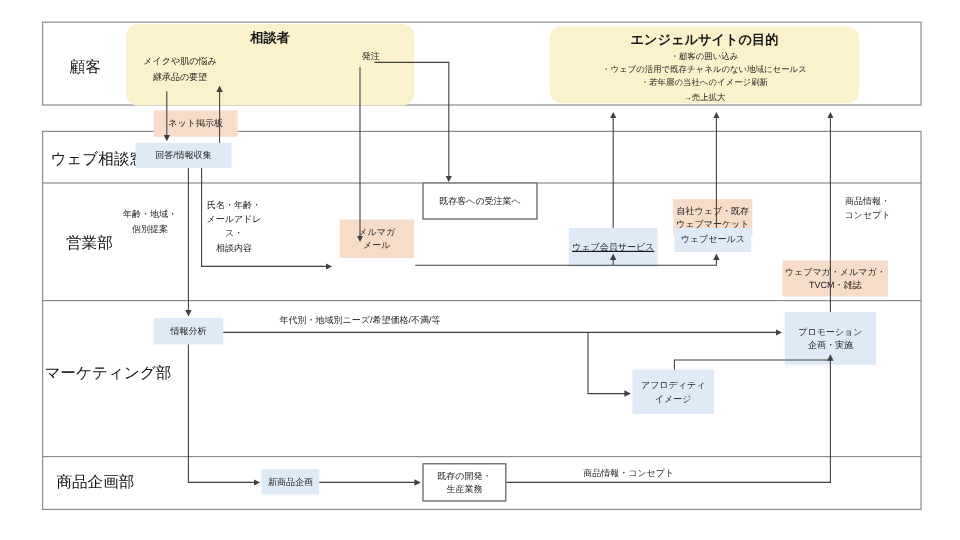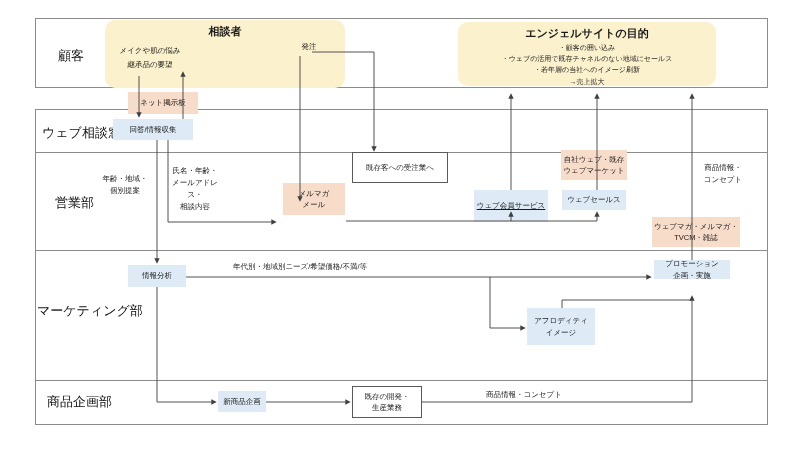--- a/index.html
+++ b/index.html
@@ -49,30 +49,30 @@
       <div>・顧客の囲い込み</div>
       <div>・ウェブの活用で既存チャネルのない地域にセールス</div>
       <div>・若年層の当社へのイメージ刷新</div>
       <div>→売上拡大</div>
     </div>
   </div>
 
   <div class="node pink" style="left:128px;top:92px;width:70px;height:22px;">ネット掲示板</div>
   <div class="node pink" style="left:283px;top:163px;width:62px;height:32px;margin-top:20px;">メルマガ
 メール</div>
-  <div class="node pink" style="left:561px;top:150px;width:66px;height:30px;">自社ウェブ・既存
+  <div class="node pink" style="left:561px;top:166px;width:66px;height:30px;">自社ウェブ・既存
 ウェブマーケット</div>
   <div class="node pink" style="left:652px;top:217px;width:88px;height:30px;">ウェブマガ・メルマガ・
 TVCM・雑誌</div>
 
   <div class="node blue" style="left:113px;top:119px;width:80px;height:21px;">回答/情報収集</div>
   <div class="node blue" style="left:474px;top:190px;width:74px;height:32px;text-decoration:underline;">ウェブ会員サービス</div>
   <div class="node blue" style="left:562px;top:190px;width:64px;height:20px;">ウェブセールス</div>
   <div class="node blue" style="left:128px;top:265px;width:58px;height:22px;">情報分析</div>
-  <div class="node blue" style="left:654px;top:260px;width:76px;height:19px;">プロモーション
+  <div class="node blue" style="left:654px;top:260px;width:76px;height:44px;">プロモーション
 企画・実施</div>
   <div class="node blue" style="left:527px;top:308px;width:68px;height:37px;">アフロディティ
 イメージ</div>
   <div class="node blue" style="left:218px;top:391px;width:48px;height:21px;">新商品企画</div>
 
   <div class="node whitebox" style="left:352px;top:152px;width:96px;height:31px;">既存客への受注業へ</div>
   <div class="node whitebox" style="left:352px;top:386px;width:70px;height:32px;">既存の開発・
 生産業務</div>
 
   <div class="flabel" style="left:92px;top:173px;width:66px;">年齢・地域・

